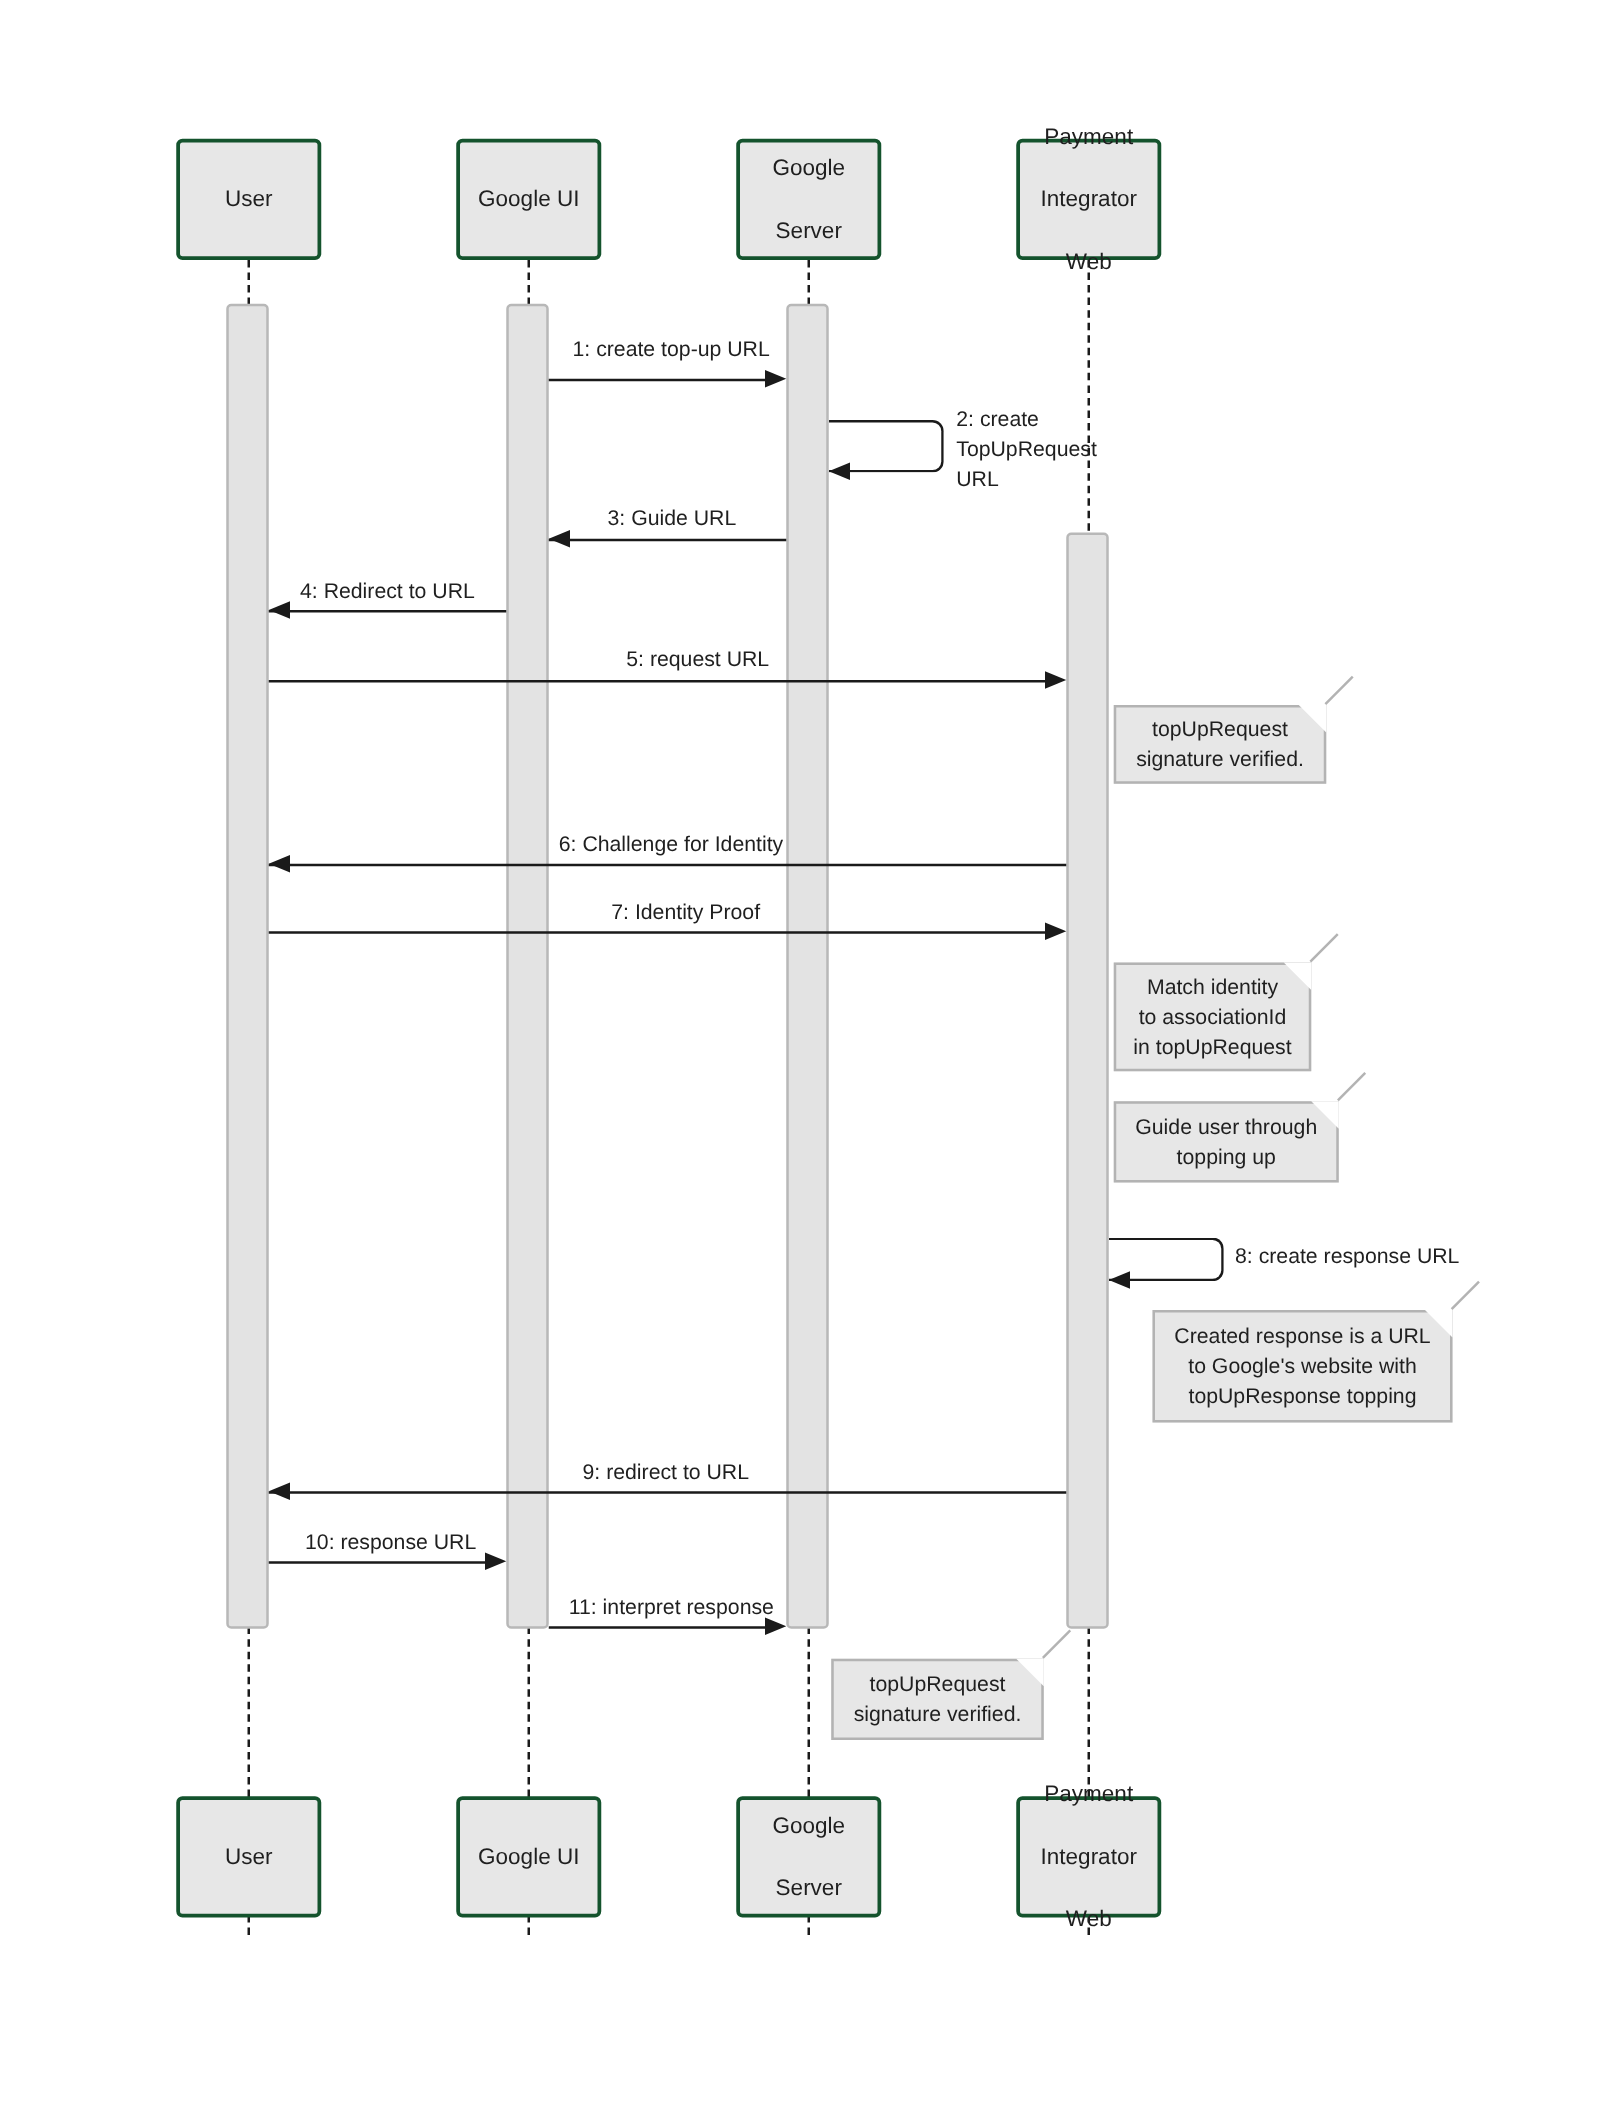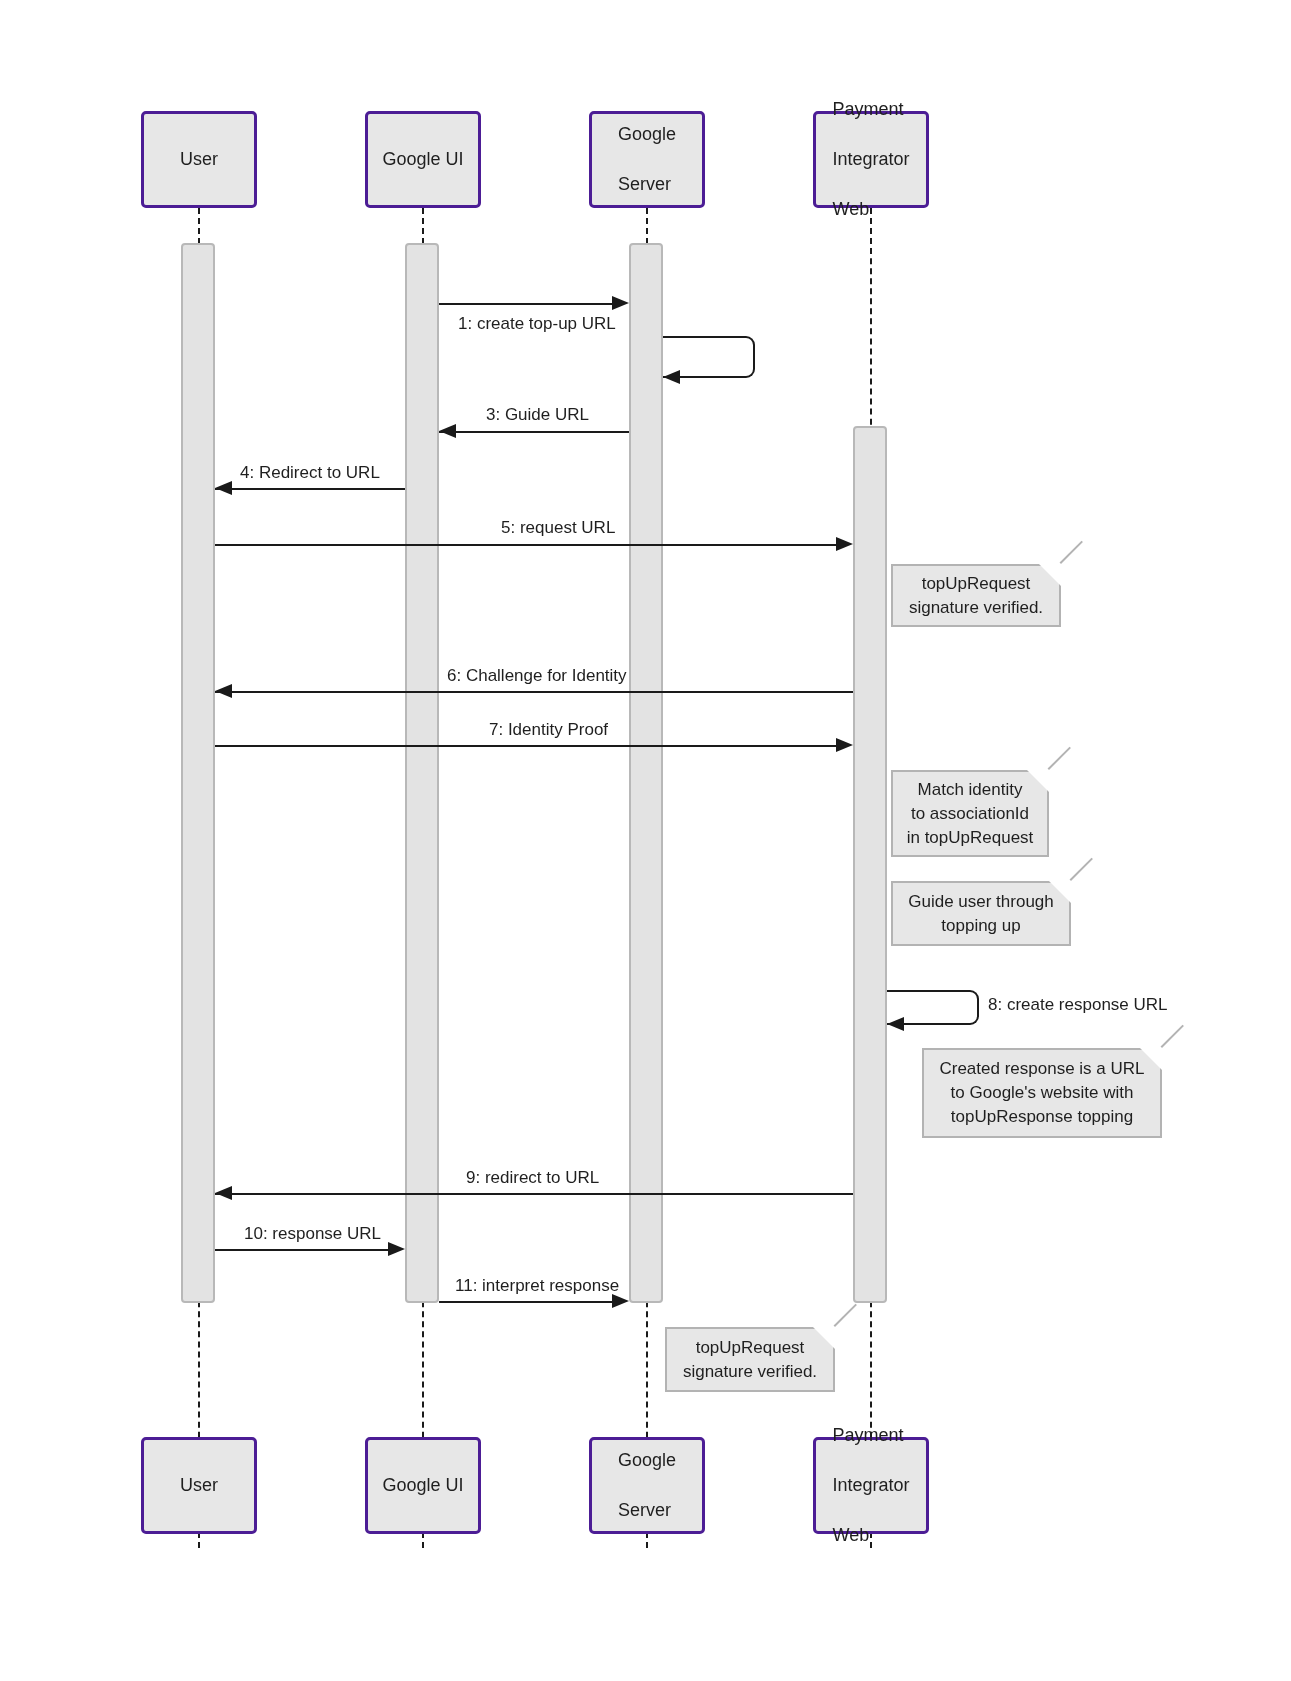--- a/index.html
+++ b/index.html
@@ -17,26 +17,26 @@
     height: 1681px;
     background: #ffffff;
     overflow: hidden;
   }
 
   
   .participant {
     position: absolute;
     box-sizing: border-box;
     background: #e7e7e7;
-    border: 3px solid #4c1d95;
+    border: 3px solid #14532d;
     border-radius: 5px;
     display: flex;
     align-items: center;
     justify-content: center;
-    text-align: left;
+    text-align: center;
     font-size: 18px;
     line-height: 25px;
     color: #1f1f1f;
   }
   .participant span { display: block; }
 
   
   .lifeline {
     position: absolute;
     width: 0;
@@ -157,26 +157,31 @@
       <span>Integrator</span><br>
       <span>Web</span>
     </span>
   </div>
 
   <div class="activation" style="left:181px; top:243px; width:34px; height:1060px;"></div>
   <div class="activation" style="left:405px; top:243px; width:34px; height:1060px;"></div>
   <div class="activation" style="left:629px; top:243px; width:34px; height:1060px;"></div>
   <div class="activation" style="left:853px; top:426px; width:34px; height:877px;"></div>
 
-  <div class="msg-label" style="left:458px; top:268px;margin-top:44px;">1: create top-up URL</div>
+  <div class="msg-label" style="left:458px; top:268px;">1: create top-up URL</div>
   <div class="msg" style="left:439px; top:303px; width:174px;"></div>
   <div class="arrowhead right" style="left:612px; top:296px;"></div>
 
   <div class="selfcall" style="left:663px; top:336px; width:92px; height:42px;"></div>
   <div class="arrowhead left" style="left:663px; top:370px;"></div>
+  <div class="msg-label multiline" style="left:765px; top:324px; width:125px;">
+    <span>2: create</span><br>
+    <span>TopUpRequest</span><br>
+    <span>URL</span>
+  </div>
 
   <div class="msg-label" style="left:486px; top:403px;">3: Guide URL</div>
   <div class="msg" style="left:439px; top:431px; width:190px;"></div>
   <div class="arrowhead left" style="left:439px; top:424px;"></div>
 
   <div class="msg-label" style="left:240px; top:461px;">4: Redirect to URL</div>
   <div class="msg" style="left:215px; top:488px; width:190px;"></div>
   <div class="arrowhead left" style="left:215px; top:481px;"></div>
 
   <div class="msg-label" style="left:501px; top:516px;">5: request URL</div>

